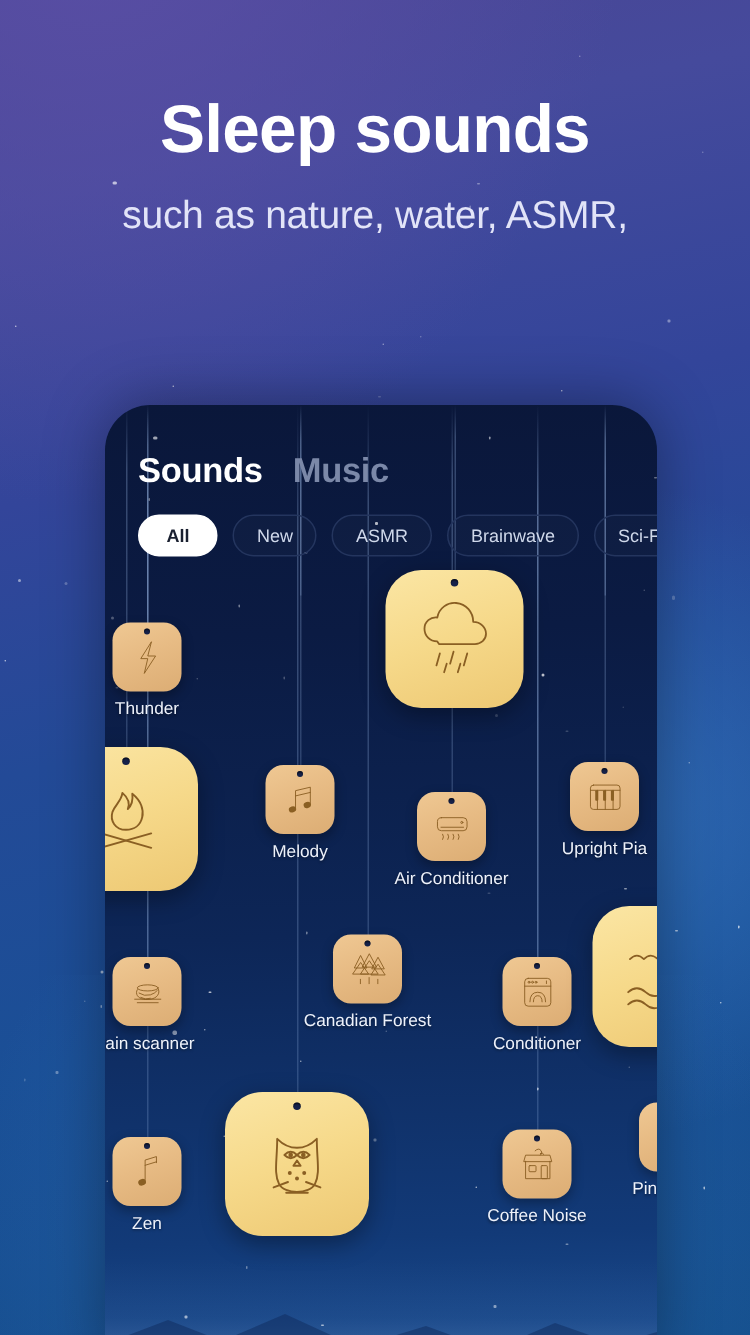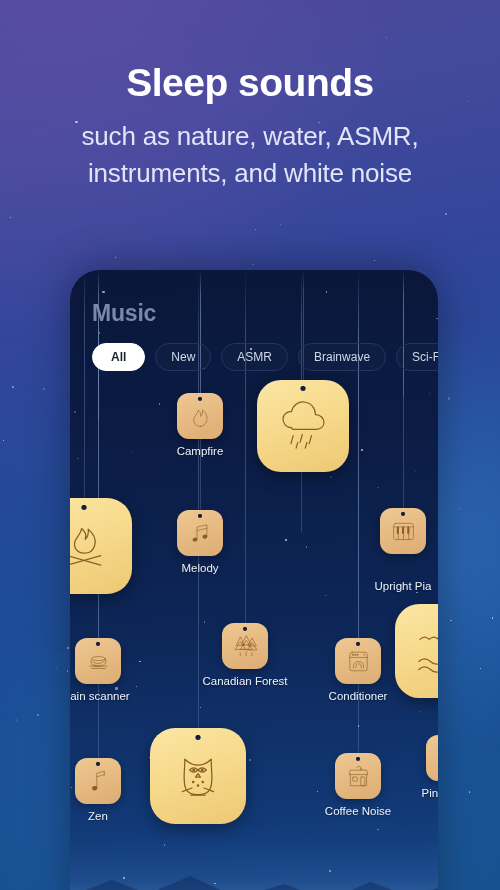--- a/index.html
+++ b/index.html
@@ -24,21 +24,21 @@
   }
   .bg-glow-b {
     position:absolute; left:-60px; bottom:-140px; width:620px; height:380px;
     background:radial-gradient(circle at 50% 40%, rgba(52,118,195,.45) 0%, rgba(52,118,195,0) 70%);
   }
   .star { position:absolute; background:#fff; border-radius:50%; }
 
   
   .header { position:absolute; left:0; right:0; top:62px; text-align:center; z-index:5; }
   .title {
-    font-size:39px; font-weight:700; color:#ffffff; letter-spacing:-0.5px;
+    font-size:45px; font-weight:700; color:#ffffff; letter-spacing:-0.5px;
     line-height:1.08;
   }
   .subtitle {
     margin-top:14px; font-size:26px; font-weight:400; color:#e2e4f8;
     line-height:1.42; letter-spacing:-0.2px;
   }
 
   
   .phone {
     position:absolute; left:70px; top:270px; width:368px; height:640px;
@@ -177,21 +177,20 @@
       <div class="star" style="width: 1.3px; height: 1.3px; left: 66.5273px; top: 670.232px; opacity: 0.46;"></div>
       <div class="star" style="width: 2.2px; height: 2.2px; left: 447.76px; top: 397.478px; opacity: 0.23;"></div>
       <div class="star" style="width: 1.3px; height: 1.3px; left: 468.911px; top: 791.309px; opacity: 0.64;"></div>
       <div class="star" style="width: 1.3px; height: 1.3px; left: 401.584px; top: 423.33px; opacity: 0.32;"></div>
     </div>
 
   <div class="header">
     <div class="title">Sleep sounds</div>
     <div class="subtitle">
       <div>such as nature, water, ASMR,</div>
-      <div>instruments, and white noise</div>
     </div>
   </div>
 
   <div class="phone">
     <div id="phone-stars" class="phone-stars">
         <div class="star" style="width: 1.3px; height: 1.3px; left: 78.5991px; top: 487.084px; opacity: 0.68;"></div>
         <div class="star" style="width: 1.3px; height: 1.3px; left: 129.754px; top: 437.119px; opacity: 0.61;"></div>
         <div class="star" style="width: 1.3px; height: 1.3px; left: 65.815px; top: 416.126px; opacity: 0.56;"></div>
         <div class="star" style="width: 2.2px; height: 2.2px; left: 291.127px; top: 179.166px; opacity: 0.73;"></div>
         <div class="star" style="width: 1.3px; height: 1.3px; left: 133.294px; top: 97.5967px; opacity: 0.49;"></div>
@@ -254,20 +253,21 @@
         <div class="thread" style="left: 288px; height: 487.14px;"></div>
       </div>
 
     <div class="mountains">
       <svg class="ridge" viewBox="0 0 368 60" preserveAspectRatio="none">
         <path d="M0,46 L42,30 L78,44 L120,26 L168,48 L214,34 L258,50 L300,32 L340,46 L368,38 L368,60 L0,60 Z" fill="rgba(16,46,96,.55)"></path>
       </svg>
     </div>
 
     <div class="tabs">
+      <div class="tab active">Sounds</div>
       <div class="tab inactive">Music</div>
     </div>
 
     <div class="chips" id="chips">
         <div class="chip active">
           <span>All</span>
         </div>
         <div class="chip">
           <span>New</span>
         </div>
@@ -276,28 +276,28 @@
         </div>
         <div class="chip">
           <span>Brainwave</span>
         </div>
         <div class="chip">
           <span>Sci-Fi</span>
         </div>
       </div>
 
     <div class="grid" id="grid">
-        <div class="tile-wrap" style="left: 107px; top: 13px; width: 46px;">
-          <div class="tile" style="width: 46px; height: 46px;">
-            <div class="hole"></div>
-            <svg viewBox="0 0 100 100" width="29" height="29">
-              <path class="glyph-stroke" d="M50 84 C32 84 24 70 28 56 C31 45 40 40 42 28 C51 36 52 44 50 50 C55 45 58 37 57 28 C70 38 74 50 72 60 C70 74 62 84 50 84 Z"></path>
-            </svg>
-          </div>
-          <div class="label">Campfire</div>
+        <div class="tile-wrap" style="left: 5px; top: 35px; width: 46px;">
+          <div class="tile" style="width: 46px; height: 46px;">
+            <div class="hole"></div>
+            <svg viewBox="0 0 100 100" width="29" height="29">
+              <path class="glyph-stroke" d="M58 14 L34 52 L50 52 L42 86 L68 46 L51 46 Z"></path>
+            </svg>
+          </div>
+          <div class="label">Thunder</div>
         </div>
         <div class="tile-wrap" style="left: 187px; top: 0px; width: 92px;">
           <div class="tile big" style="width: 92px; height: 92px;">
             <div class="hole"></div>
             <svg viewBox="0 0 100 100" width="57" height="57">
               <path class="glyph-stroke" d="M30 54 C21 54 15 47 15 39 C15 31 22 25 30 26 C32 15 42 8 52 9 C64 10 72 20 72 31 C81 31 87 38 87 45 C87 52 81 57 74 57 L32 57 Z" transform="translate(-1,-2)"></path>
               <g class="glyph-stroke">
                 <path d="M32 66 L28 80"></path>
                 <path d="M48 64 L44 78"></path>
                 <path d="M64 66 L60 80"></path>
@@ -326,21 +326,38 @@
               <g class="glyph-stroke">
                 <path d="M38 70 L38 28 L72 20 L72 60"></path>
                 <path d="M38 40 L72 32"></path>
               </g>
               <ellipse class="glyph-fill" cx="31" cy="71" rx="8.5" ry="7" transform="rotate(-16 31 71)"></ellipse>
               <ellipse class="glyph-fill" cx="65" cy="61" rx="8.5" ry="7" transform="rotate(-16 65 61)"></ellipse>
             </svg>
           </div>
           <div class="label">Melody</div>
         </div>
-        <div class="tile-wrap" style="left: 310px; top: 128px; width: 46px; gap: 20px;">
+        <div class="tile-wrap" style="left: 208px; top: 148px; width: 46px;">
+          <div class="tile" style="width: 46px; height: 46px;">
+            <div class="hole"></div>
+            <svg viewBox="0 0 100 100" width="29" height="29">
+              <g class="glyph-stroke">
+                <rect x="16" y="28" width="68" height="30" rx="9"></rect>
+                <path d="M24 50 L76 50"></path>
+                <circle cx="72" cy="39" r="2.4"></circle>
+                <path d="M28 66 q4 6 0 12"></path>
+                <path d="M40 66 q4 6 0 12"></path>
+                <path d="M52 66 q4 6 0 12"></path>
+                <path d="M64 66 q4 6 0 12"></path>
+              </g>
+            </svg>
+          </div>
+          <div class="label">Air Conditioner</div>
+        </div>
+        <div class="tile-wrap" style="left: 310px; top: 128px; width: 46px;">
           <div class="tile" style="width: 46px; height: 46px;">
             <div class="hole"></div>
             <svg viewBox="0 0 100 100" width="29" height="29">
               <g class="glyph-stroke">
                 <rect x="16" y="22" width="68" height="56" rx="7"></rect>
                 <path d="M16 34 L84 34"></path>
                 <path d="M32 34 L32 78"></path>
                 <path d="M50 34 L50 78"></path>
                 <path d="M68 34 L68 78"></path>
               </g>

